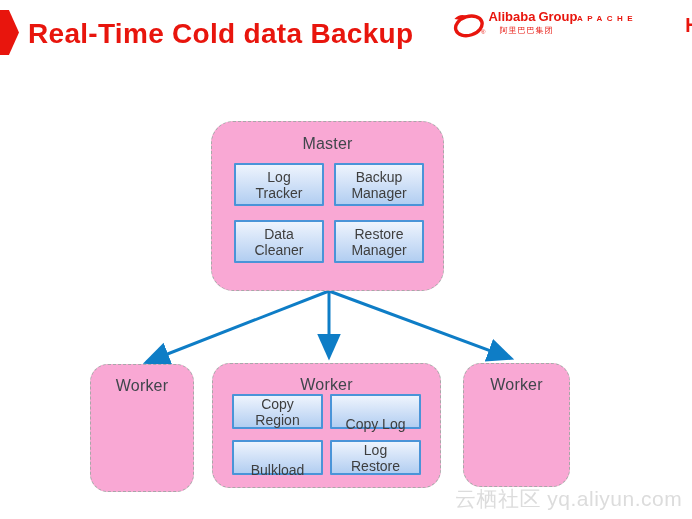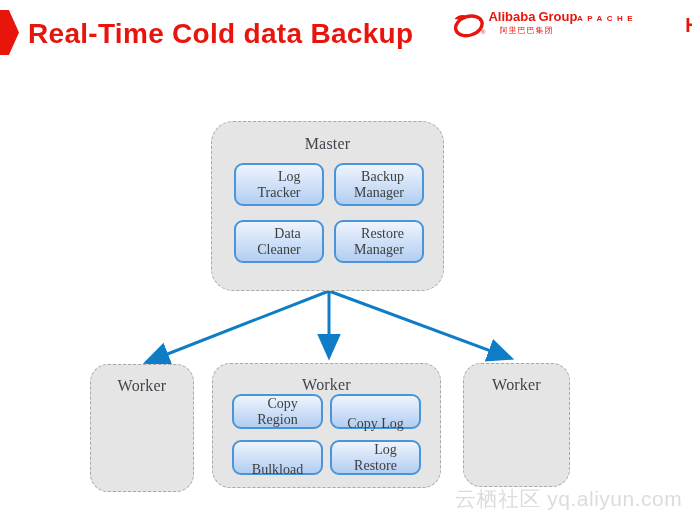--- a/index.html
+++ b/index.html
@@ -45,35 +45,35 @@
     margin-top:1px;transform:scaleY(1.05);transform-origin:top left;margin-left:48px;}
   .hb-orca{width:38px;height:23px;margin:0 0 1px 3px;}
 
   
   .arrows{position:absolute;left:0;top:0;pointer-events:none;}
   .arrows line{stroke:var(--arrow-blue);stroke-width:3;}
   .arrows marker path{fill:var(--arrow-blue);}
 
   
   .node{position:absolute;border:1.6px dashed var(--dashed-border);
-    background:#e5e5e5;font-family:Liberation Serif, serif;}
+    background:#f9a8d4;}
   .node-label{text-align:center;font-size:16px;color:var(--label-text);
     letter-spacing:.2px;}
   .master{left:211px;top:121px;width:233px;height:170px;border-radius:22px;}
   .master .node-label{margin-top:13px;}
   .worker-left{left:90px;top:364px;width:104px;height:128px;border-radius:18px;}
   .worker-center{left:212px;top:363px;width:229px;height:125px;border-radius:18px;}
   .worker-right{left:463px;top:363px;width:107px;height:124px;border-radius:18px;}
   .worker .node-label{margin-top:12px;}
 
   .module{position:absolute;display:flex;align-items:center;justify-content:center;
-    border:2px solid var(--node-border);border-radius:9px;
+    border:2px solid var(--node-border);border-radius:1px;
     background:linear-gradient(180deg,var(--node-fill-top) 0%,
       var(--node-fill-mid) 52%,var(--node-fill-bottom) 100%);
-    font-size:14px;line-height:16px;color:var(--module-text);text-align:right;}
+    font-size:14px;line-height:16px;color:var(--module-text);text-align:center;}
   .module>span{width:min-content;}
   .module.oneline>span{width:auto;white-space:nowrap;margin-top:24px;}
 
   
   .m0{left:22px;top:41px;width:90px;height:43px;}
   .m1{left:122px;top:41px;width:90px;height:43px;}
   .m2{left:22px;top:98px;width:90px;height:43px;}
   .m3{left:122px;top:98px;width:90px;height:43px;}
   
   .w0{left:19px;top:30px;width:91px;height:35px;}

